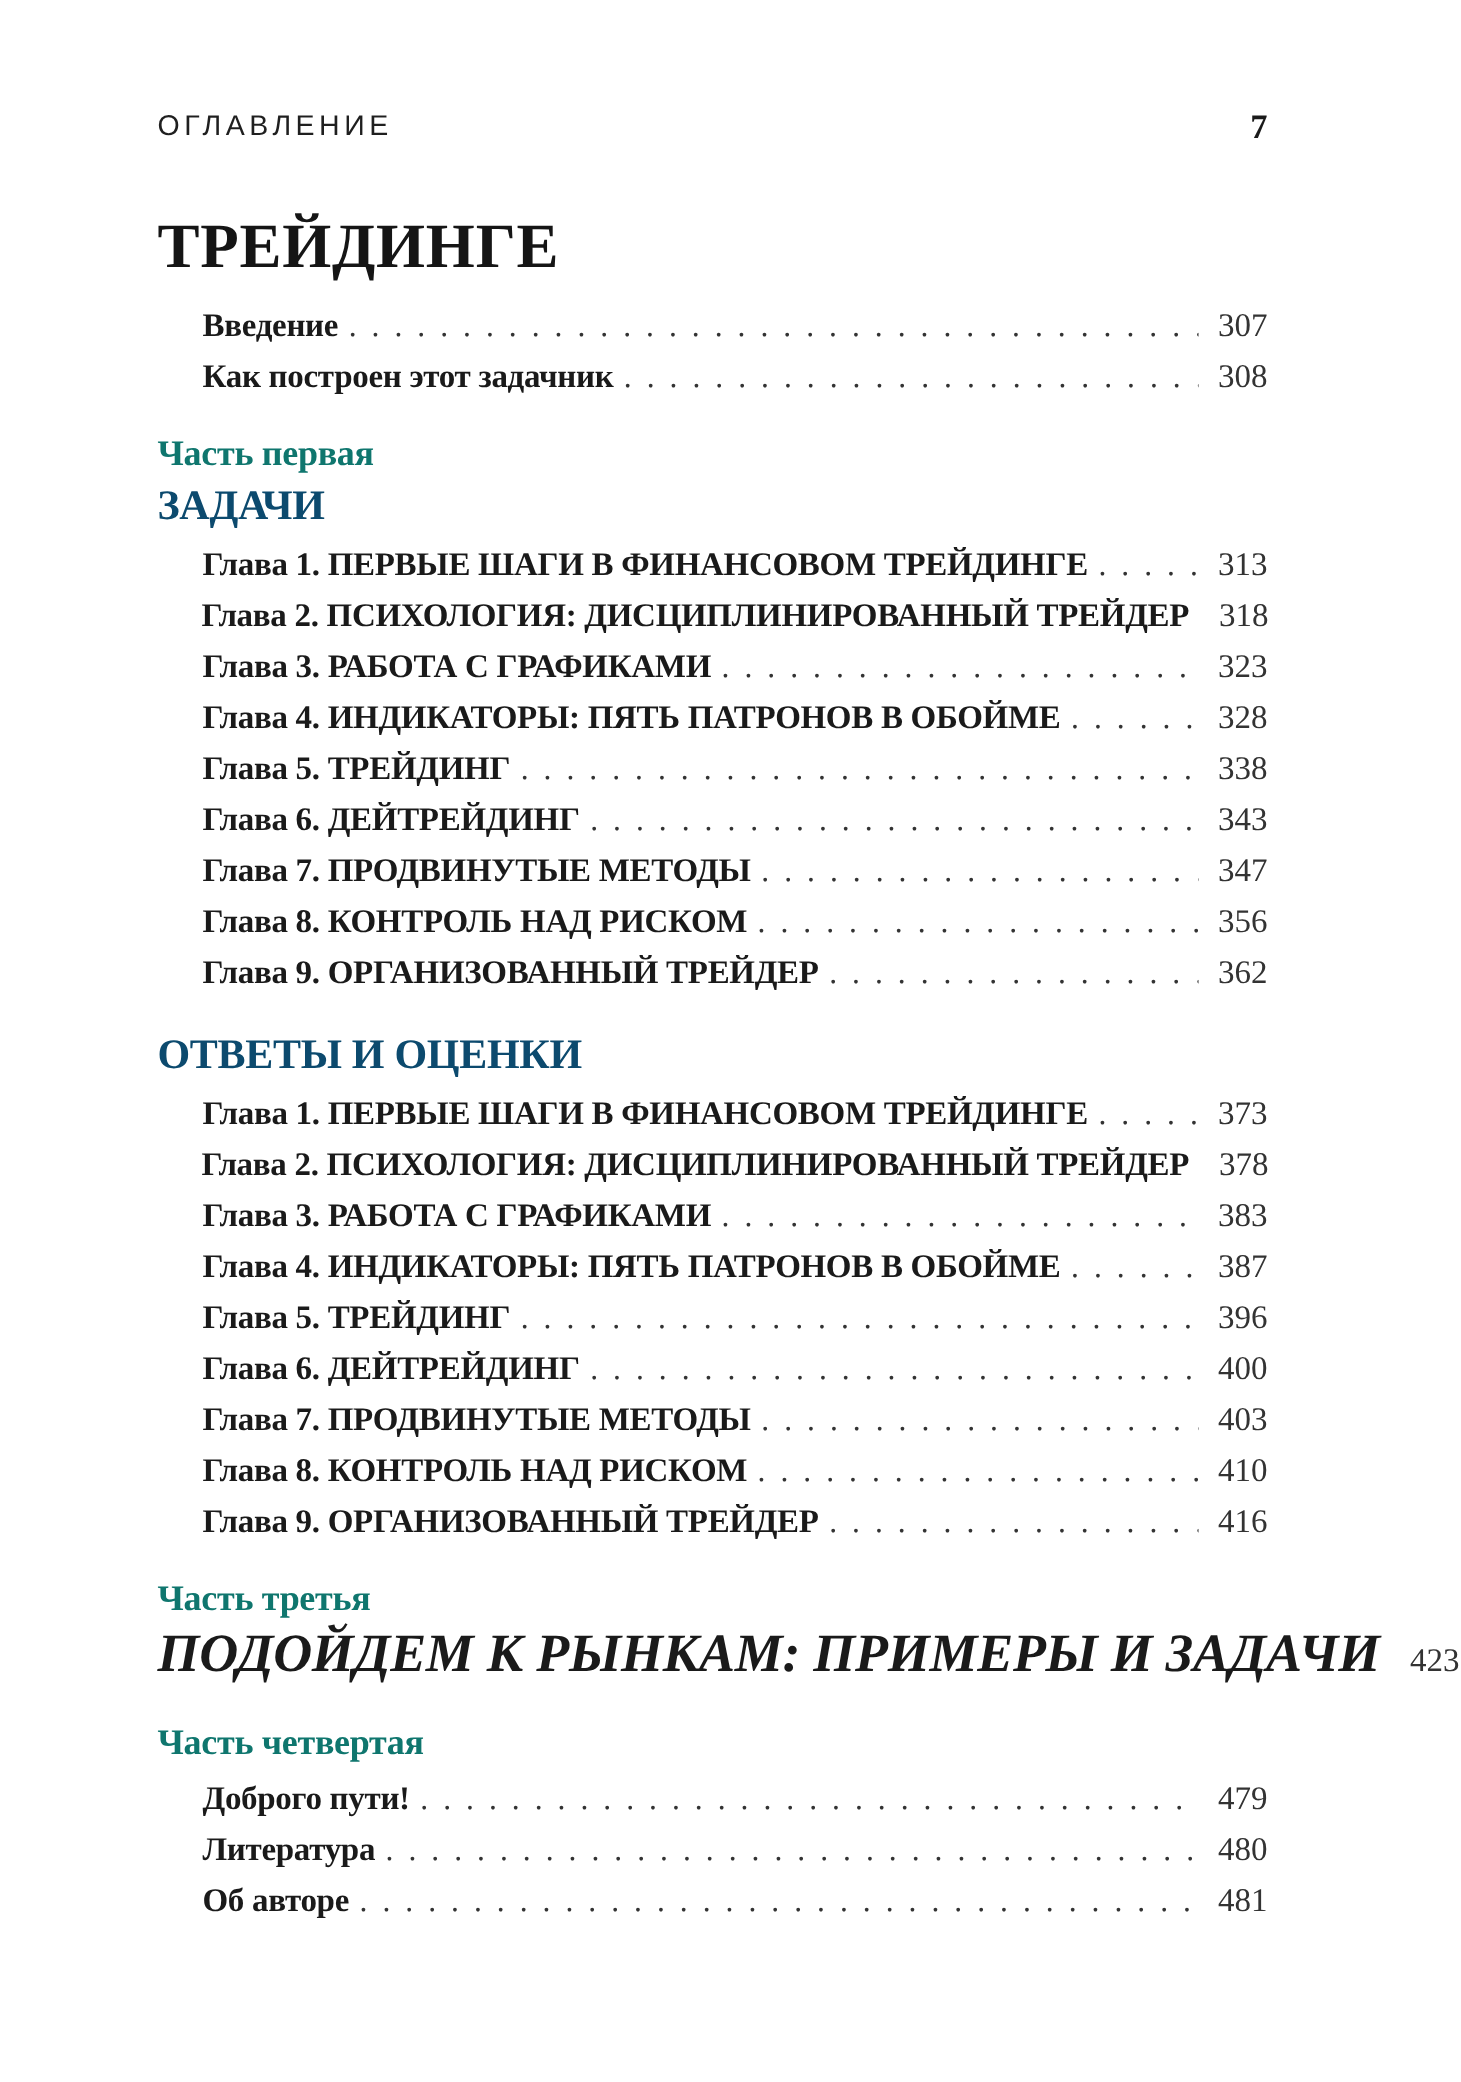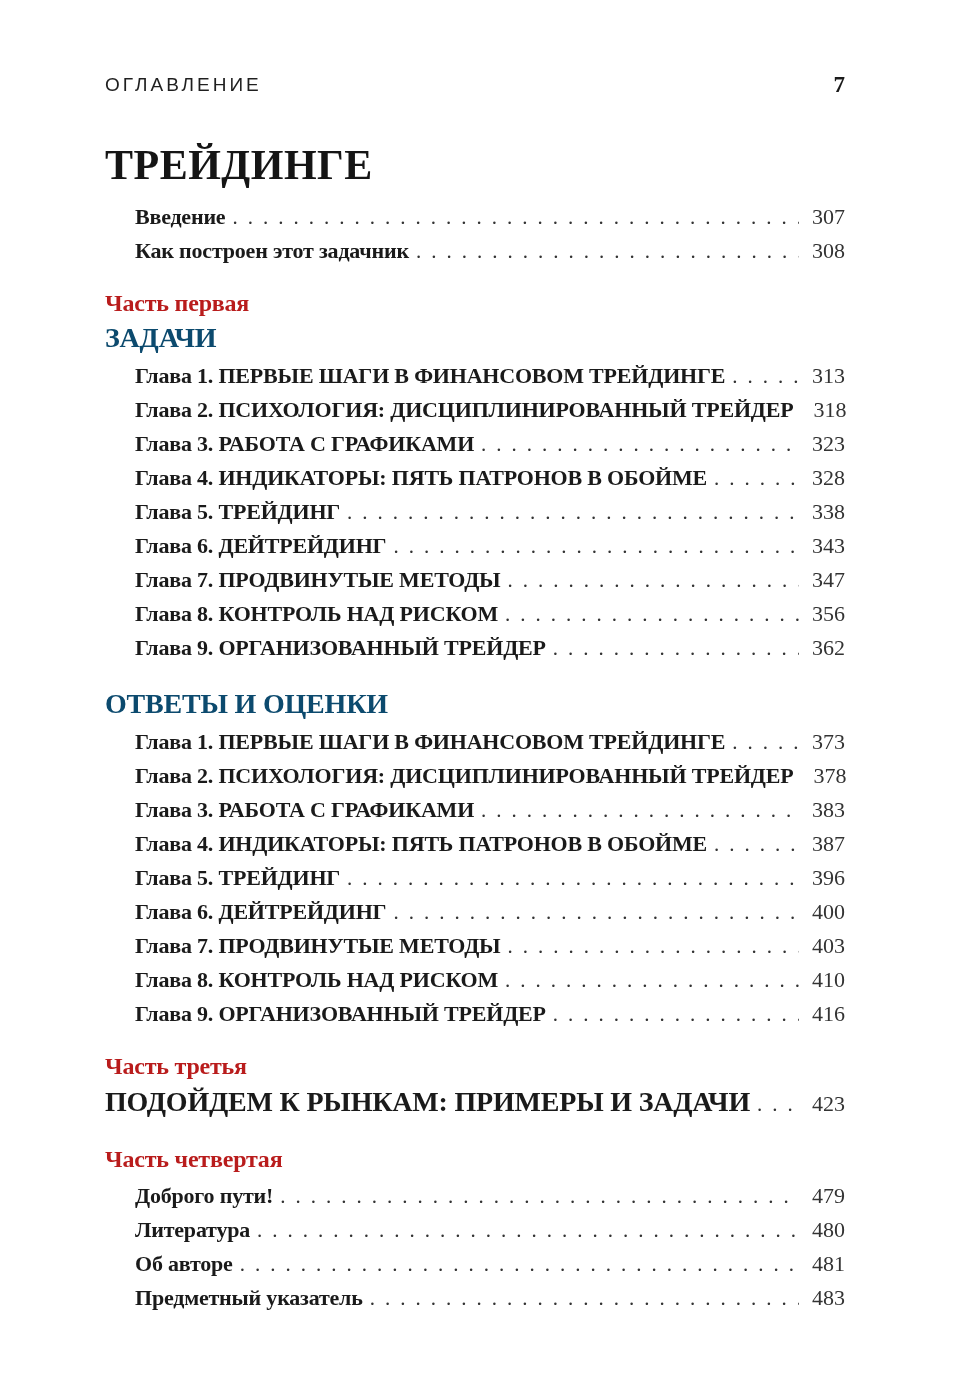--- a/index.html
+++ b/index.html
@@ -46,21 +46,21 @@
     margin: 44px 0 12px 0;
     color: #151515;
   }
   
   .trow {
     display: flex;
     align-items: baseline;
     font-size: 22px;
     line-height: 34px;
   }
-  .indent { padding-left: 30px; }
+  .indent { padding-left: 30px; justify-content: center; }
   .lbl {
     font-weight: 700;
     white-space: nowrap;
     color: #1a1a1a;
     letter-spacing: -0.2px;
   }
   .dots {
     flex: 1 1 auto;
     overflow: hidden;
     white-space: nowrap;
@@ -81,34 +81,35 @@
     text-align: right;
     margin-left: 2px;
     white-space: nowrap;
   }
   
   .part { margin-top: 20px; }
   .part-label {
     font-size: 24px;
     font-weight: 700;
     line-height: 31px;
-    color: #b91c1c;
+    color: #0f766e;
     letter-spacing: -0.2px;
   }
   .part-title {
     font-size: 28px;
     font-weight: 700;
     line-height: 37px;
     color: #0c4a6e;
     letter-spacing: -0.2px;
   }
   .part-title-row { line-height: 40px; }
   .part-title-row .lbl {
-    font-size: 28px;
-    letter-spacing: -0.2px;
+    font-size: 36px;
+    letter-spacing: -0.2px;
+    font-style: italic;
   }
   .chapters { margin-top: 3px; }
   .closing { margin-top: 4px; }
 </style>
 </head>
 <body>
 
 <div class="sheet">
 
   <div class="running-header">
@@ -254,20 +255,15 @@
     <div class="trow indent">
       <span class="lbl">Литература</span>
       <span class="dots"></span>
       <span class="pg">480</span>
     </div>
     <div class="trow indent">
       <span class="lbl">Об авторе</span>
       <span class="dots"></span>
       <span class="pg">481</span>
     </div>
-    <div class="trow indent">
-      <span class="lbl">Предметный указатель</span>
-      <span class="dots"></span>
-      <span class="pg">483</span>
-    </div>
   </div>
 
 </div>
 
 </body></html>

